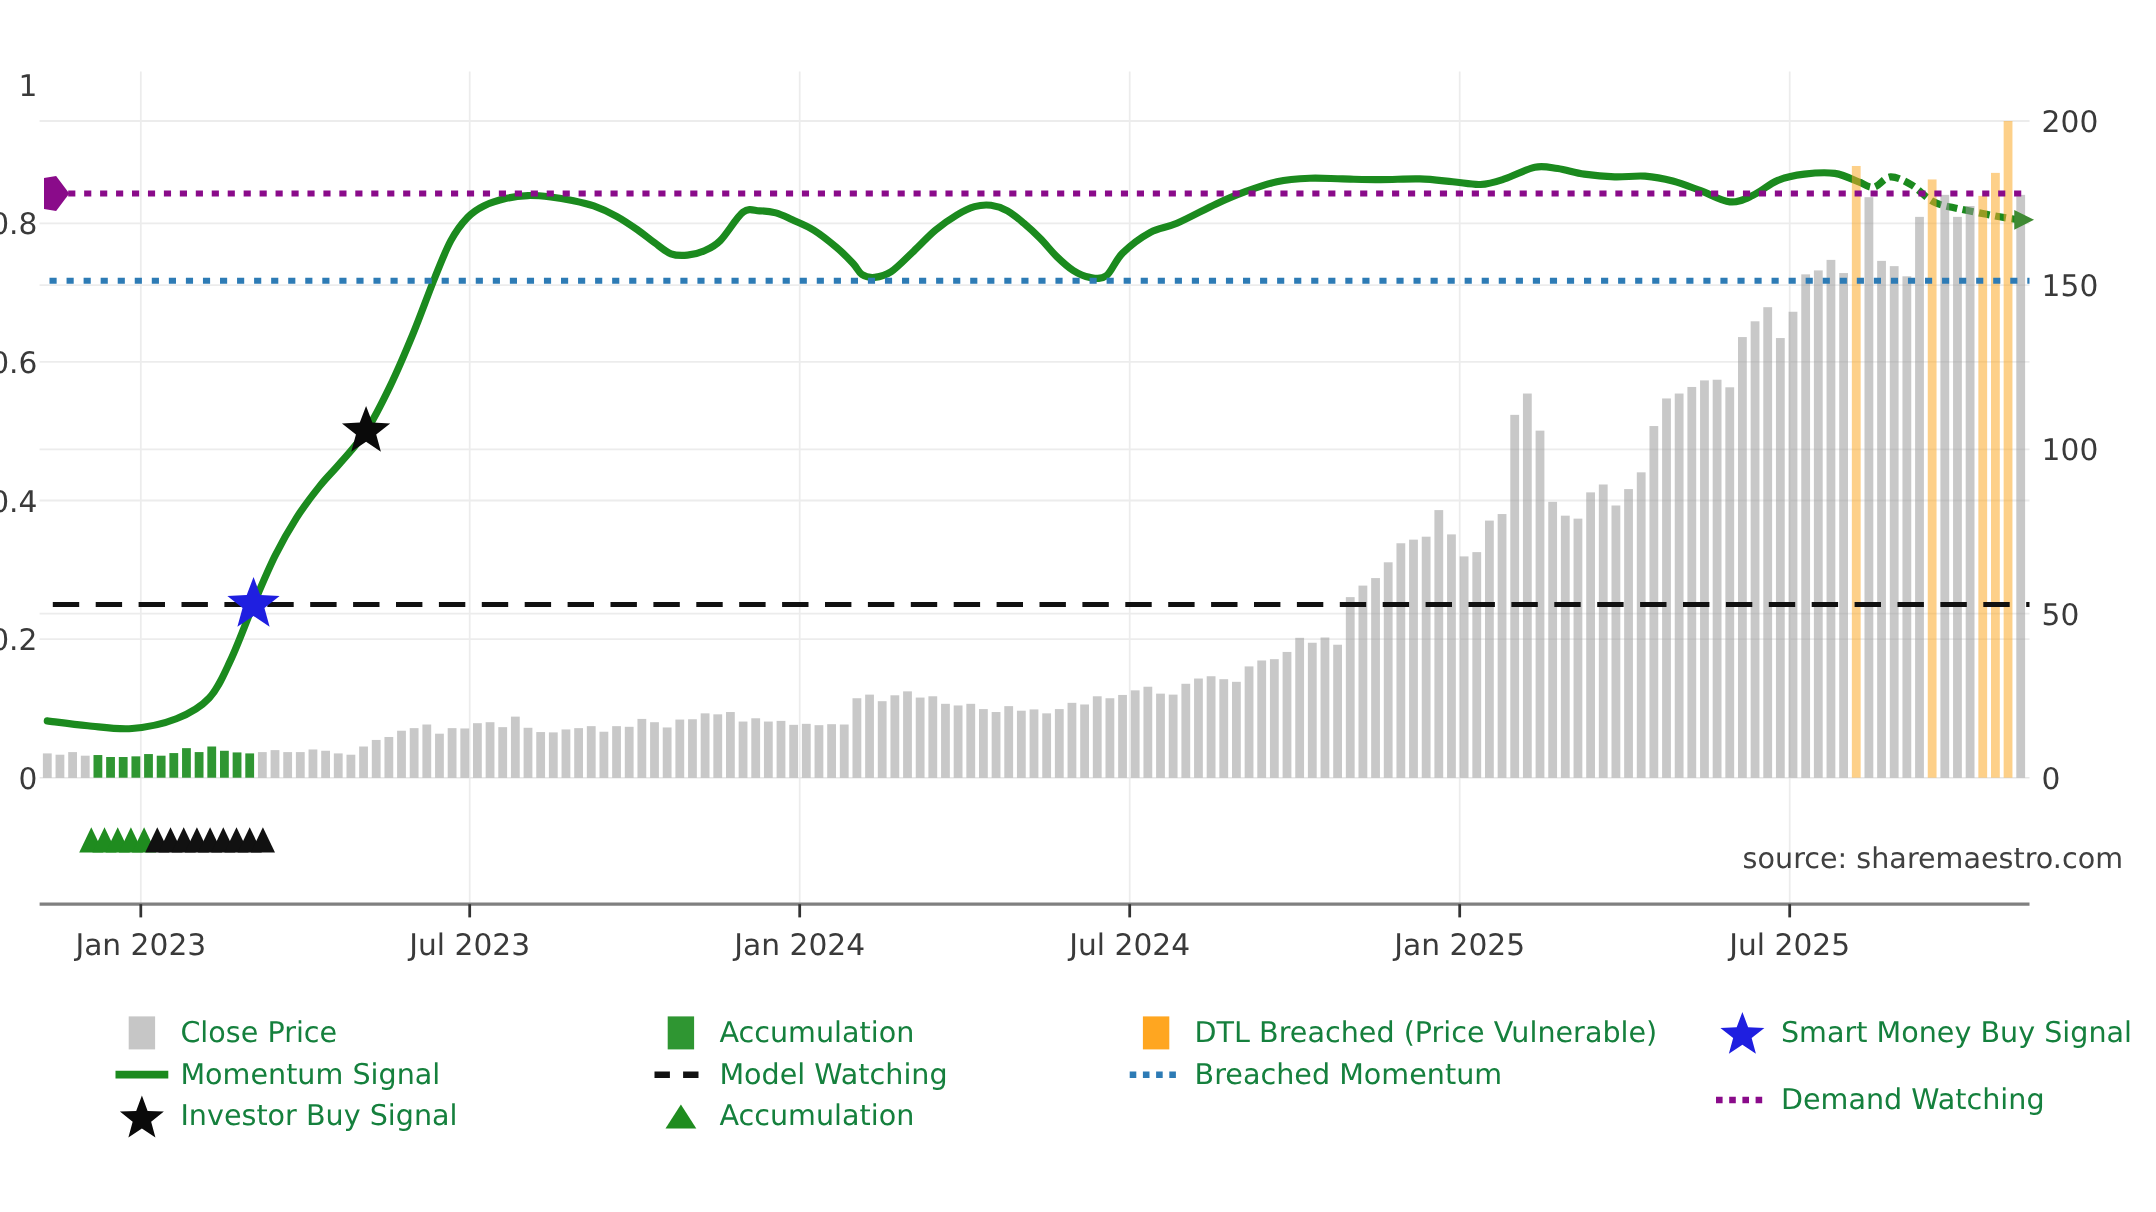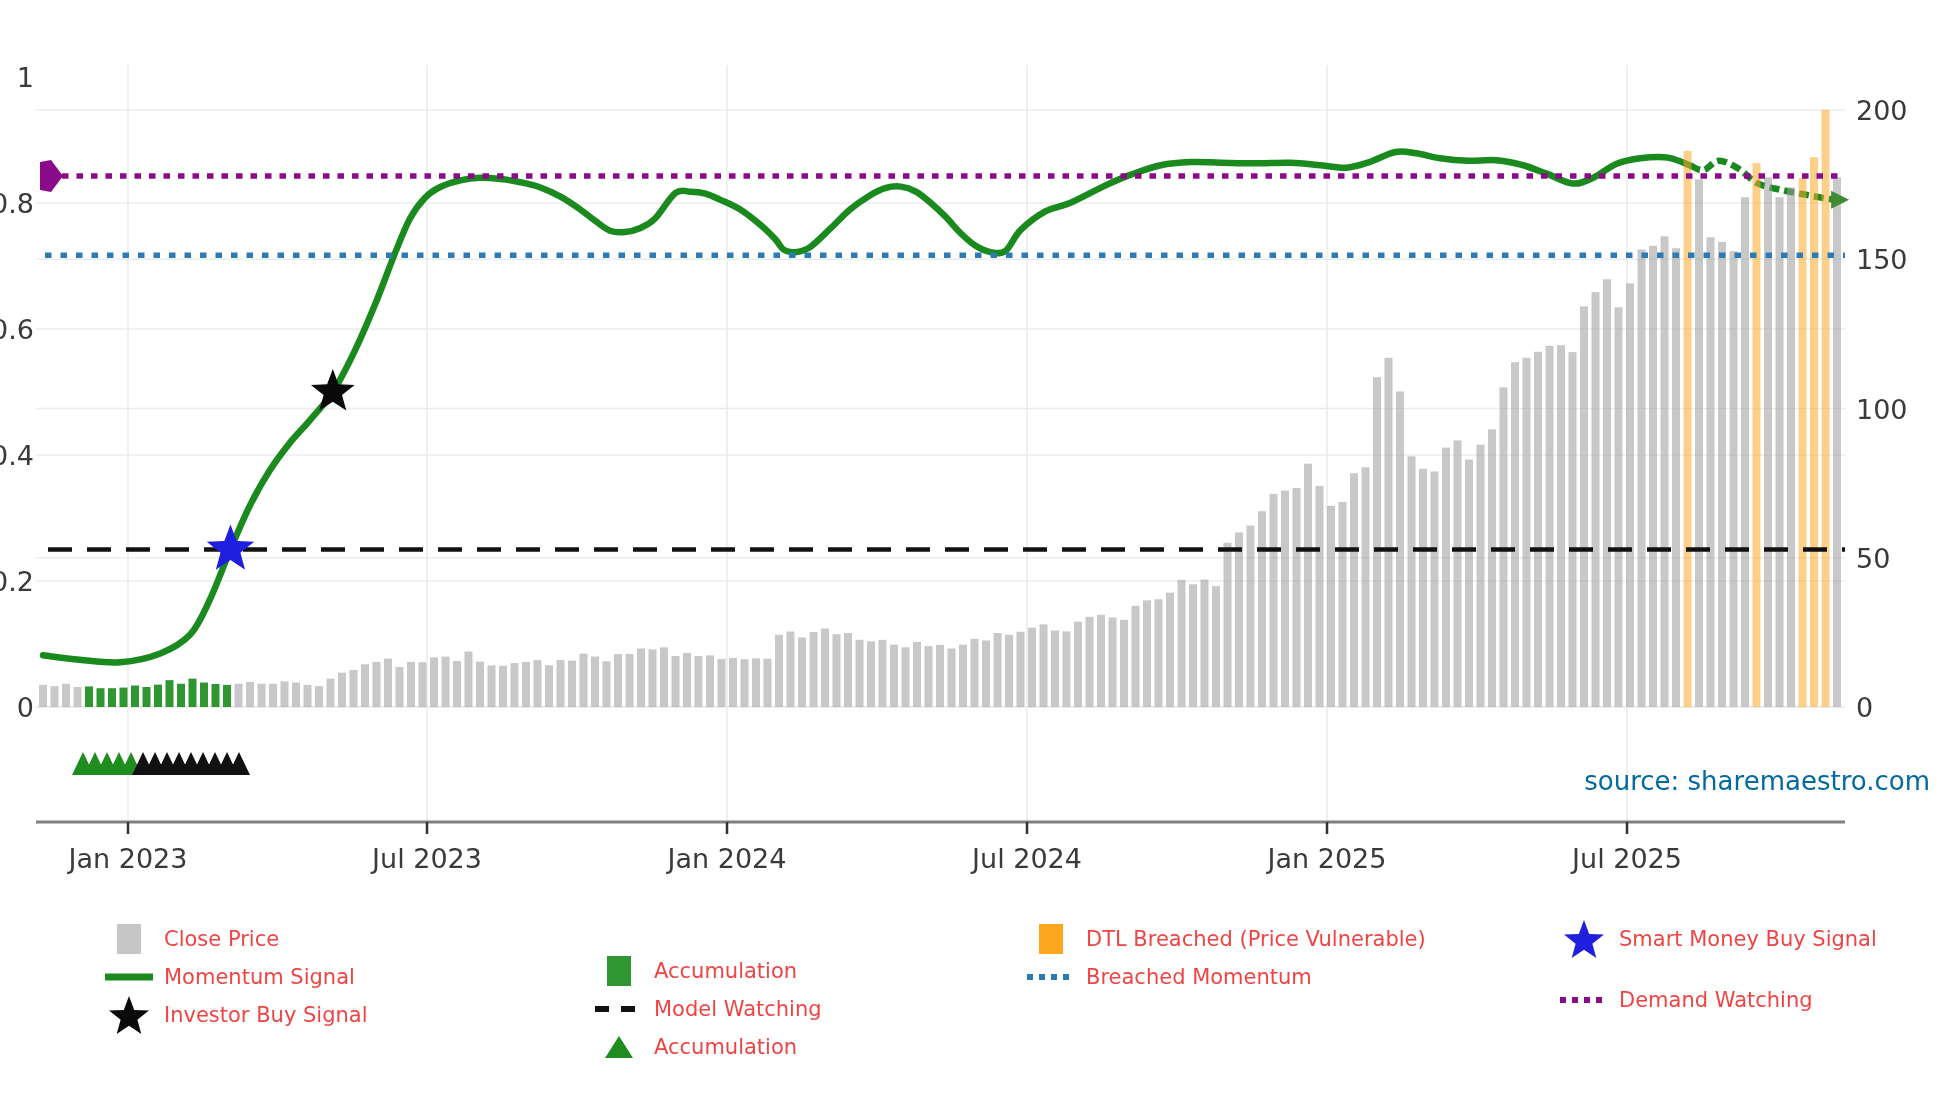--- a/index.html
+++ b/index.html
@@ -1,25 +1,25 @@
 <!DOCTYPE html>
 <html style="--mom-green: #1b8a1e; --leg-gray: #c6c6c6; --leg-green: #2f9632; --leg-orange: #ffa620; --avg-blue: #2d7bb5; --dem-purple: #8a0b8a; --tri-green: #1f8c1f;"><head>
 <meta charset="utf-8">
 <style>
   html,body{margin:0;padding:0;background:#ffffff;}
   .stage{position:relative;width:1960px;height:1102px;background:#fff;
          font-family:"DejaVu Sans","Liberation Sans",sans-serif;overflow:hidden;}
   #chart{position:absolute;left:0;top:0;}
-  .source{position:absolute;right:30px;top:766px;font-size:26px;color:#0369a1;white-space:nowrap;}
+  .source{position:absolute;right:30px;top:766px;font-size:26px;color:#404040;white-space:nowrap;}
   .legend{position:absolute;left:0;top:920px;width:1960px;height:140px;}
   .lcol{position:absolute;top:0;display:flex;flex-direction:column;}
   .litem{display:flex;align-items:center;height:38px;}
   .sw{width:58px;display:flex;justify-content:center;align-items:center;flex:none;}
-  .lbl{font-size:21px;color:#ef4444;white-space:nowrap;padding-left:6px;}
-  .c1{left:100px;} .c2{left:590px;margin-top:32px;} .c3{left:1022px;} .c4{left:1555px;gap:23px;}
+  .lbl{font-size:26px;color:#15803d;white-space:nowrap;padding-left:6px;}
+  .c1{left:100px;} .c2{left:590px;} .c3{left:1022px;} .c4{left:1555px;gap:23px;}
 </style>
 </head>
 <body>
 
 <div class="stage">
   <svg id="chart" width="1960" height="1102" viewBox="0 0 1960 1102">
       <line x1="128" y1="65" x2="128" y2="822" stroke="#ececec" stroke-width="1.6"></line>
       <line x1="427" y1="65" x2="427" y2="822" stroke="#ececec" stroke-width="1.6"></line>
       <line x1="727" y1="65" x2="727" y2="822" stroke="#ececec" stroke-width="1.6"></line>
       <line x1="1027" y1="65" x2="1027" y2="822" stroke="#ececec" stroke-width="1.6"></line>

